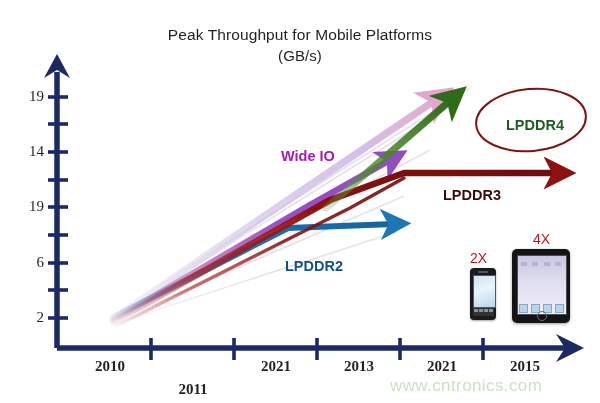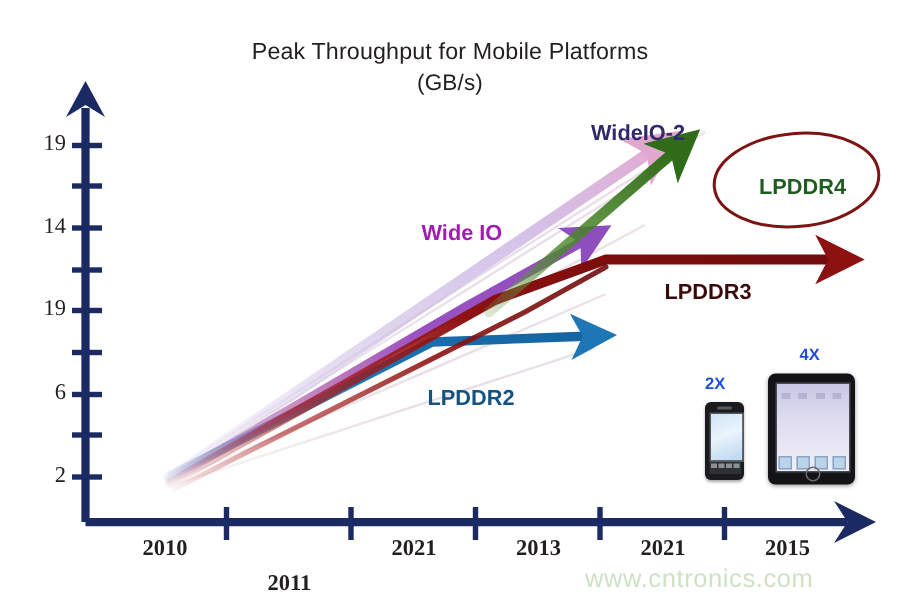--- a/index.html
+++ b/index.html
@@ -51,23 +51,23 @@
     white-space: nowrap;
   }
   .lbl-wideio2 { color: #2f2a6b; }
   .lbl-wideio  { color: #a21caf; }
   .lbl-lpddr4  { color: #1f5c1f; }
   .lbl-lpddr3  { color: #3a0a0a; }
   .lbl-lpddr2  { color: #15527f; }
 
   .mult-label {
     position: absolute;
-    color: #1d4ed8;
-    font-weight: bold;
-    font-size: 11px;
+    color: #b91c1c;
+    font-weight: normal;
+    font-size: 14px;
   }
 
   .watermark {
     position: absolute;
     left: 390px;
     top: 376px;
     color: #cfe0c4;
     font-size: 17px;
     letter-spacing: 0.4px;
     font-family: "Liberation Sans", sans-serif;
@@ -254,21 +254,20 @@
   <div class="axis-label ylab" style="left:14px; top:254px;">6</div>
   <div class="axis-label ylab" style="left:14px; top:309px;">2</div>
 
   <div class="axis-label xlab" style="left:83px;  top:358px;">2010</div>
   <div class="axis-label xlab" style="left:166px; top:358px;margin-top:23px;">2011</div>
   <div class="axis-label xlab" style="left:249px; top:358px;">2021</div>
   <div class="axis-label xlab" style="left:332px; top:358px;">2013</div>
   <div class="axis-label xlab" style="left:415px; top:358px;">2021</div>
   <div class="axis-label xlab" style="left:498px; top:358px;">2015</div>
 
-  <div class="series-label lbl-wideio2" style="left:394px; top:81px;">WideIO-2</div>
   <div class="series-label lbl-wideio" style="left:281px; top:148px;">Wide IO</div>
   <div class="series-label lbl-lpddr4" style="left:506px; top:117px;">LPDDR4</div>
   <div class="series-label lbl-lpddr3" style="left:443px; top:187px;">LPDDR3</div>
   <div class="series-label lbl-lpddr2" style="left:285px; top:258px;">LPDDR2</div>
 
   <div class="mult-label" style="left:470px; top:250px;">2X</div>
   <div class="device phone">
     <span class="spk"></span>
     <span class="scr"></span>
     <span class="keys">

